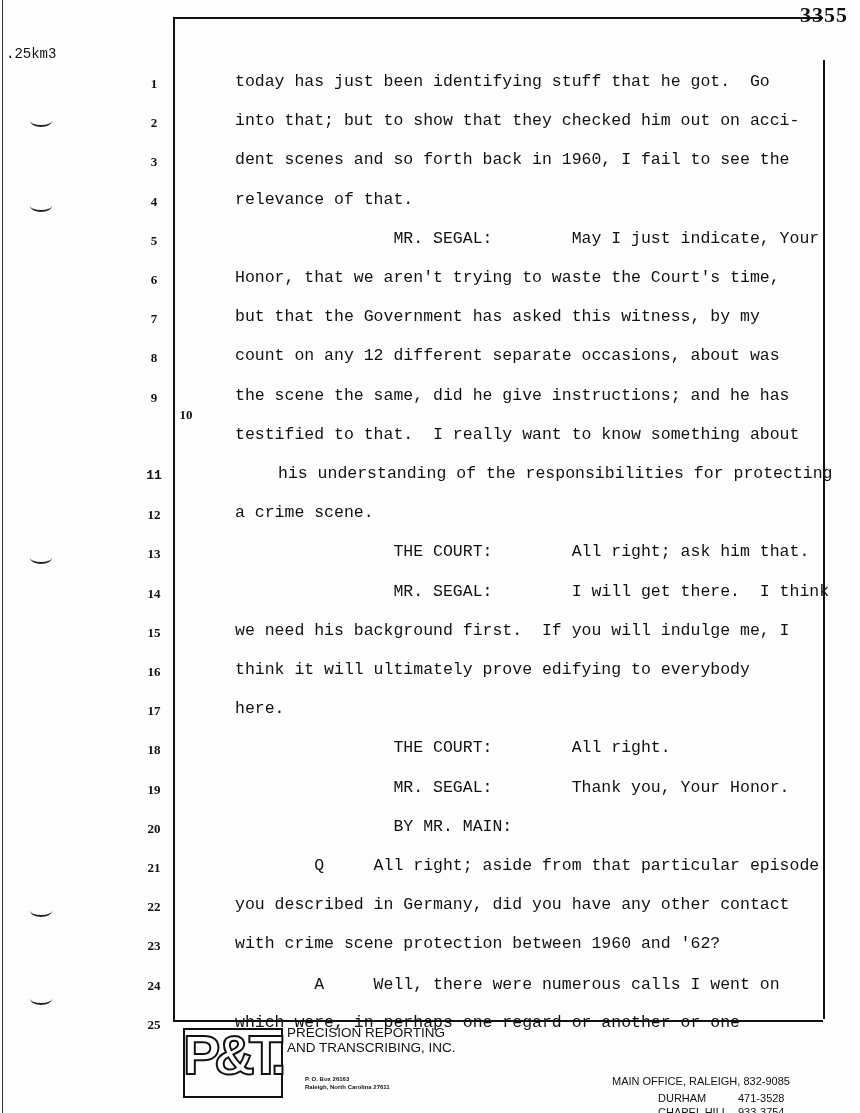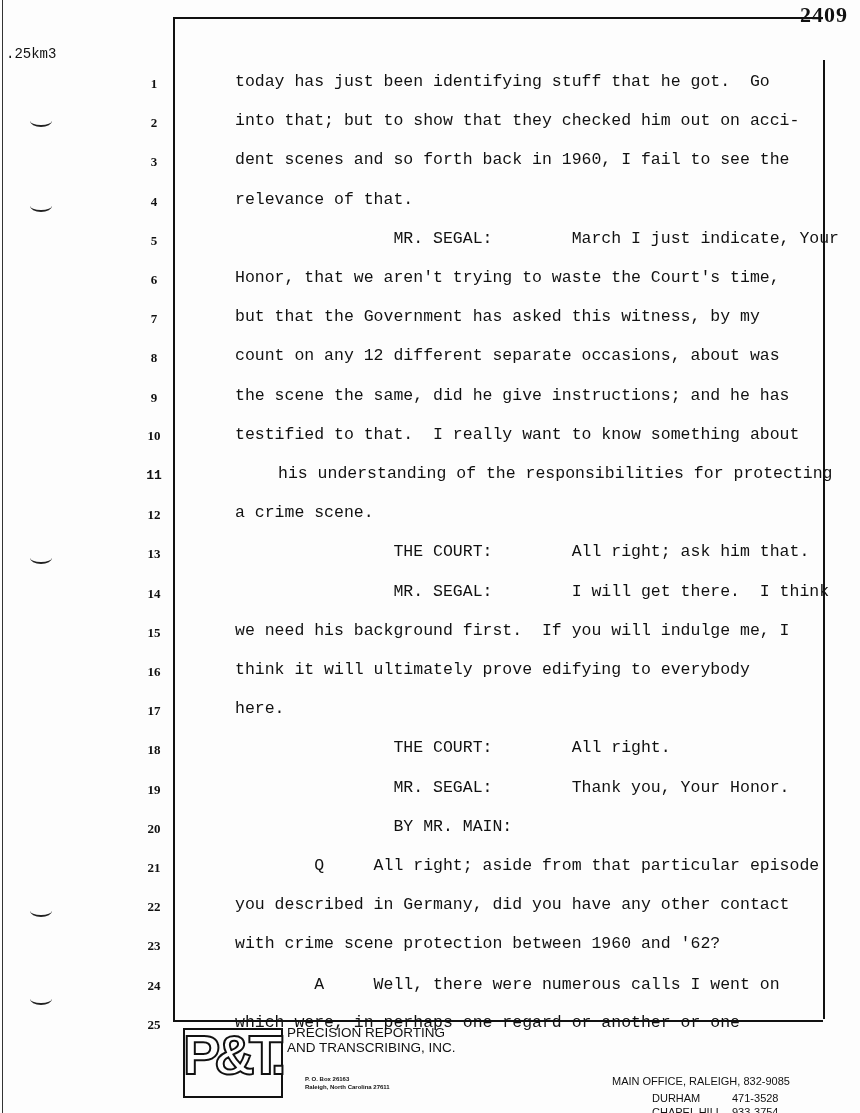--- a/index.html
+++ b/index.html
@@ -11,58 +11,58 @@
   .frame-right { position:absolute; left:823px; top:60px; width:2px; height:959px; background:#111; }
   .page-number { position:absolute; left:800px; top:2px; font-family:"Liberation Serif", serif; font-size:22px; font-weight:bold; letter-spacing:1px; }
   .line-num { position:absolute; left:140px; width:28px; text-align:center; font-family:"Liberation Serif", serif; font-weight:bold; font-size:13px; }
   .line-text { position:absolute; left:235px; font-size:16.5px; white-space:pre; }
   .footer-logo { position:absolute; left:183px; top:1028px; width:96px; height:66px; border:2px solid #111; }
   .logo-text { position:absolute; left:183px; top:1022px; font-family:"Liberation Sans", sans-serif; font-weight:bold; font-size:56px; letter-spacing:-6px; color:#fff; -webkit-text-stroke:2px #111; }
   .company { position:absolute; left:287px; top:1025px; font-family:"Liberation Sans", sans-serif; font-size:13.5px; line-height:15px; }
   .address { position:absolute; left:305px; top:1075px; font-family:"Liberation Sans", sans-serif; font-size:6px; font-weight:bold; line-height:8px; }
   .offices { position:absolute; left:612px; top:1032px; font-family:"Liberation Sans", sans-serif; font-size:11px;margin-top:43px; }
   .main-office { white-space:pre; }
-  .branch { position:absolute; left:40px; white-space:nowrap; }
+  .branch { position:absolute; left:46px; white-space:nowrap; }
   .branch .ph { position:absolute; left:80px; }
 </style>
 </head>
 <body>
 
 <div class="page-border-left"></div>
 <div class="margin-note">.25km3</div>
 <div class="mark" style="left:30px;top:115px;"></div>
 <div class="mark" style="left:30px;top:200px;"></div>
 <div class="mark" style="left:30px;top:552px;"></div>
 <div class="mark" style="left:30px;top:905px;"></div>
 <div class="mark" style="left:30px;top:993px;"></div>
 
 <div class="frame"></div>
 <div class="frame-right"></div>
-<div class="page-number">2409</div>
+<div class="page-number">3355</div>
 
 <div id="lines">
     <div class="line-num" style="top: 76px;">1</div>
     <div class="line-text" style="top: 72px;">today has just been identifying stuff that he got.  Go</div>
     <div class="line-num" style="top: 115.2px;">2</div>
     <div class="line-text" style="top: 111.2px;">into that; but to show that they checked him out on acci-</div>
     <div class="line-num" style="top: 154.4px;">3</div>
     <div class="line-text" style="top: 150.4px; text-align: right;">dent scenes and so forth back in 1960, I fail to see the</div>
     <div class="line-num" style="top: 193.6px;">4</div>
     <div class="line-text" style="top: 189.6px;">relevance of that.</div>
     <div class="line-num" style="top: 232.8px;">5</div>
-    <div class="line-text" style="top: 228.8px;">                MR. SEGAL:        March I just indicate, Your</div>
+    <div class="line-text" style="top: 228.8px;">                MR. SEGAL:        May I just indicate, Your</div>
     <div class="line-num" style="top: 272px;">6</div>
     <div class="line-text" style="top: 268px;">Honor, that we aren't trying to waste the Court's time,</div>
     <div class="line-num" style="top: 311.2px;">7</div>
     <div class="line-text" style="top: 307.2px;">but that the Government has asked this witness, by my</div>
     <div class="line-num" style="top: 350.4px;">8</div>
     <div class="line-text" style="top: 346.4px; font-family: Liberation Mono, monospace;">count on any 12 different separate occasions, about was</div>
     <div class="line-num" style="top: 389.6px;">9</div>
     <div class="line-text" style="top: 385.6px;">the scene the same, did he give instructions; and he has</div>
-    <div class="line-num" style="top: 428px;">10</div>
+    <div class="line-num" style="top: 407px; margin-left: 32px;">10</div>
     <div class="line-text" style="top: 424.8px;">testified to that.  I really want to know something about</div>
     <div class="line-num" style="top: 468px; font-family: Liberation Mono, monospace;">11</div>
     <div class="line-text" style="top: 464px; margin-left: 43px;">his understanding of the responsibilities for protecting</div>
     <div class="line-num" style="top: 507.2px;">12</div>
     <div class="line-text" style="top: 503.2px;">a crime scene.</div>
     <div class="line-num" style="top: 546.4px;">13</div>
     <div class="line-text" style="top: 542.4px;">                THE COURT:        All right; ask him that.</div>
     <div class="line-num" style="top: 585.6px;">14</div>
     <div class="line-text" style="top: 581.6px;">                MR. SEGAL:        I will get there.  I think</div>
     <div class="line-num" style="top: 624.8px;">15</div>

